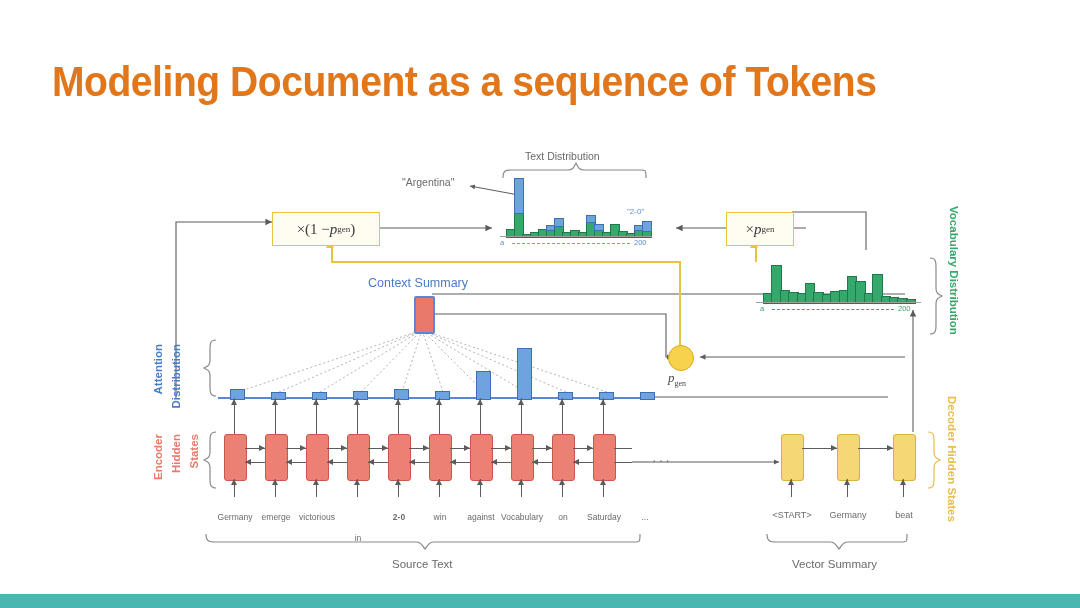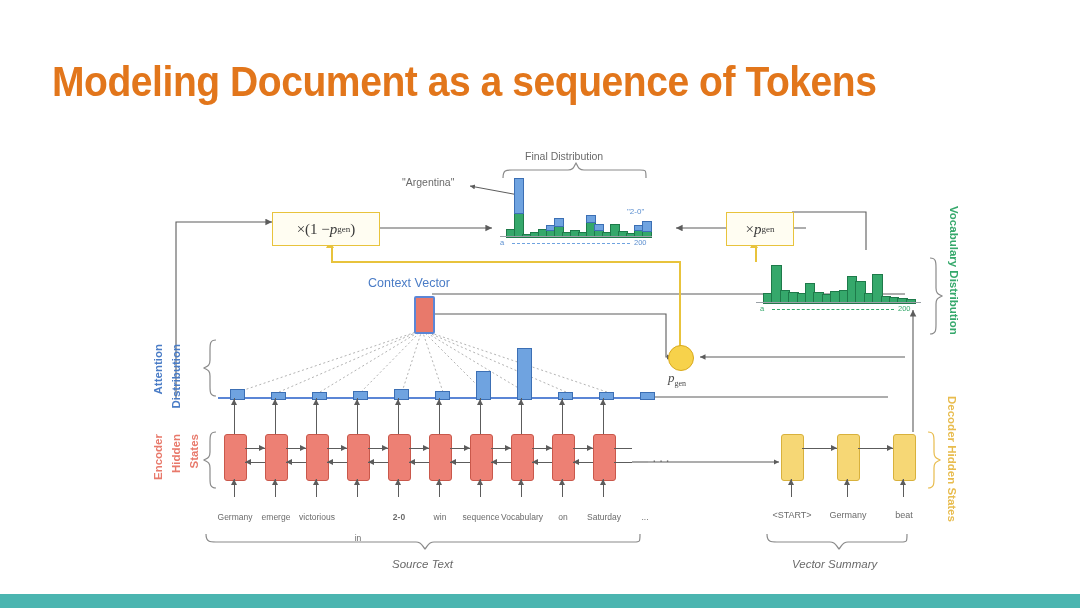--- a/index.html
+++ b/index.html
@@ -89,21 +89,21 @@
     position:absolute;height:0;border-top:1.2px dashed #35A86B;
   }
   .axis-dash-blue{position:absolute;height:0;border-top:1.2px dashed #6FA3E0;}
   .axis-txt{position:absolute;font-size:7.5px;color:#35A86B;white-space:nowrap;}
   .axis-txt-b{position:absolute;font-size:7.5px;color:#5b8fd0;white-space:nowrap;}
 
   .tok{position:absolute;font-size:8.5px;color:#6b6b6b;text-align:center;white-space:nowrap;}
   .dtok{position:absolute;font-size:9px;color:#6b6b6b;text-align:center;white-space:nowrap;}
 
   .annot{position:absolute;font-size:10.5px;color:#6a6a6a;white-space:nowrap;}
-  .bracket-lbl{position:absolute;font-size:11.5px;color:#6a6a6a;white-space:nowrap;font-style:italic;}
+  .bracket-lbl{position:absolute;font-size:11.5px;color:#6a6a6a;white-space:nowrap;}
 
   svg.overlay{position:absolute;left:0;top:0;width:1080px;height:608px;pointer-events:none;}
 </style>
 </head>
 <body>
 
 <div id="slide">
 
   <div id="title">Modeling Document as a sequence of Tokens</div>
 
@@ -198,21 +198,21 @@
 
   <div class="fbox" style="left:726px;top:212px;width:66px;height:32px;">
     <span>×</span>
       <i style="font-family:'Liberation Serif',serif;">p</i>
       <sub>gen</sub>
   </div>
 
   <div id="pgen-node" style="left:668px;top:345px;"></div>
   <div id="pgen-label" style="left:668px;top:370px;"><i>p</i><sub>gen</sub></div>
 
-  <div class="annot" style="left:525px;top:150px;">Final Distribution</div>
+  <div class="annot" style="left:525px;top:150px;">Text Distribution</div>
   <div class="annot" style="left:402px;top:176px;">"Argentina"</div>
   <div id="final-dist">
       <div class="gbar" style="left: 506px; top: 229.28px; width: 8px; height: 6.72px;"></div>
       <div class="gbar" style="left: 514px; top: 212.48px; width: 8px; height: 23.52px;"></div>
       <div class="bbar" style="left: 514px; top: 177.76px; width: 8px; height: 34.72px;"></div>
       <div class="gbar" style="left: 522px; top: 233.76px; width: 8px; height: 2.24px;"></div>
       <div class="gbar" style="left: 530px; top: 232.08px; width: 8px; height: 3.92px;"></div>
       <div class="gbar" style="left: 538px; top: 229.28px; width: 8px; height: 6.72px;"></div>
       <div class="gbar" style="left: 546px; top: 228.72px; width: 8px; height: 7.28px;"></div>
       <div class="bbar" style="left: 546px; top: 225.36px; width: 8px; height: 3.36px;"></div>
@@ -258,21 +258,21 @@
       <div class="gbar" style="left: 880.6px; top: 295.6px; width: 8.4px; height: 6.4px;"></div>
       <div class="gbar" style="left: 889px; top: 297.2px; width: 8.4px; height: 4.8px;"></div>
       <div class="gbar" style="left: 897.4px; top: 298px; width: 8.4px; height: 4px;"></div>
       <div class="gbar" style="left: 905.8px; top: 298.8px; width: 8.4px; height: 3.2px;"></div>
     </div>
   <div class="baseline" style="left:756px;top:302px;width:165px;"></div>
   <div class="axis-txt" style="left:760px;top:304px;">a</div>
   <div class="axis-dash" style="left:772px;top:309px;width:122px;"></div>
   <div class="axis-txt" style="left:898px;top:304px;">200</div>
 
-  <div id="ctx-label" style="left:368px;top:276px;">Context Vector</div>
+  <div id="ctx-label" style="left:368px;top:276px;">Context Summary</div>
   <div id="ctxvec" style="left:414px;top:296px;"></div>
 
   <div id="att-bars">
       <div class="att-bar" style="left: 230px; top: 389.25px; width: 13px; height: 8.75px;"></div>
       <div class="att-bar" style="left: 271px; top: 392px; width: 13px; height: 6px;"></div>
       <div class="att-bar" style="left: 312px; top: 392px; width: 13px; height: 6px;"></div>
       <div class="att-bar" style="left: 353px; top: 390.5px; width: 13px; height: 7.5px;"></div>
       <div class="att-bar" style="left: 394px; top: 389.25px; width: 13px; height: 8.75px;"></div>
       <div class="att-bar" style="left: 435px; top: 390.5px; width: 13px; height: 7.5px;"></div>
       <div class="att-bar" style="left: 476px; top: 370.5px; width: 13px; height: 27.5px;"></div>
@@ -374,21 +374,21 @@
       <div class="hline" style="left: 614px; top: 448px; width: 18px;"></div>
       <div class="hline" style="left: 614px; top: 462px; width: 18px;"></div>
     </div>
   <div id="src-tokens">
       <div class="tok" style="left: 212px; top: 512px; width: 46px;">Germany</div>
       <div class="tok" style="left: 253px; top: 512px; width: 46px;">emerge</div>
       <div class="tok" style="left: 294px; top: 512px; width: 46px;">victorious</div>
       <div class="tok" style="left: 335px; top: 533px; width: 46px;">in</div>
       <div class="tok" style="left: 376px; top: 512px; width: 46px; font-weight: bold;">2-0</div>
       <div class="tok" style="left: 417px; top: 512px; width: 46px;">win</div>
-      <div class="tok" style="left: 458px; top: 512px; width: 46px;">sequence</div>
+      <div class="tok" style="left: 458px; top: 512px; width: 46px;">against</div>
       <div class="tok" style="left: 499px; top: 512px; width: 46px;">Vocabulary</div>
       <div class="tok" style="left: 540px; top: 512px; width: 46px;">on</div>
       <div class="tok" style="left: 581px; top: 512px; width: 46px;">Saturday</div>
       <div class="tok" style="left: 622px; top: 512px; width: 46px;">...</div>
     </div>
 
   <div id="dec-cells">
       <div class="dec-cell" style="left: 781px; top: 434px;"></div>
       <div class="vline" style="left: 791px; top: 479px; height: 18px;"></div>
       <div class="ar ar-u" style="left: 787.5px; top: 479px;"></div>

